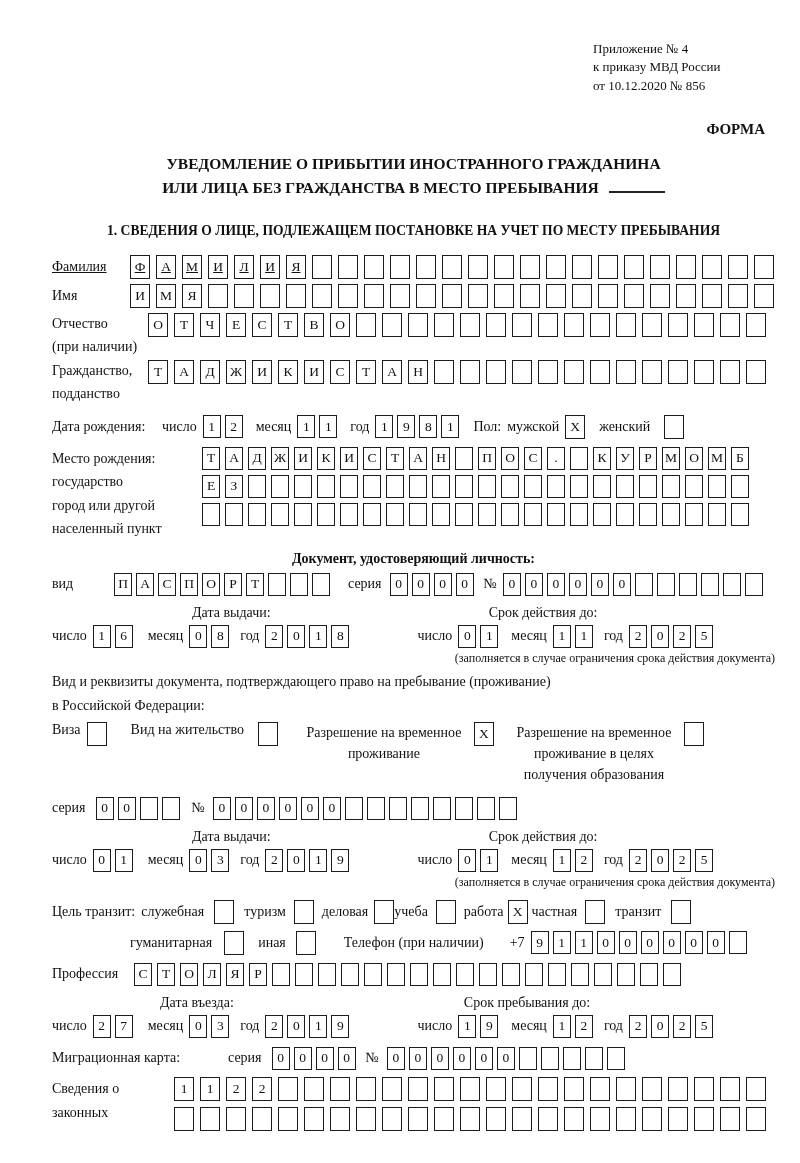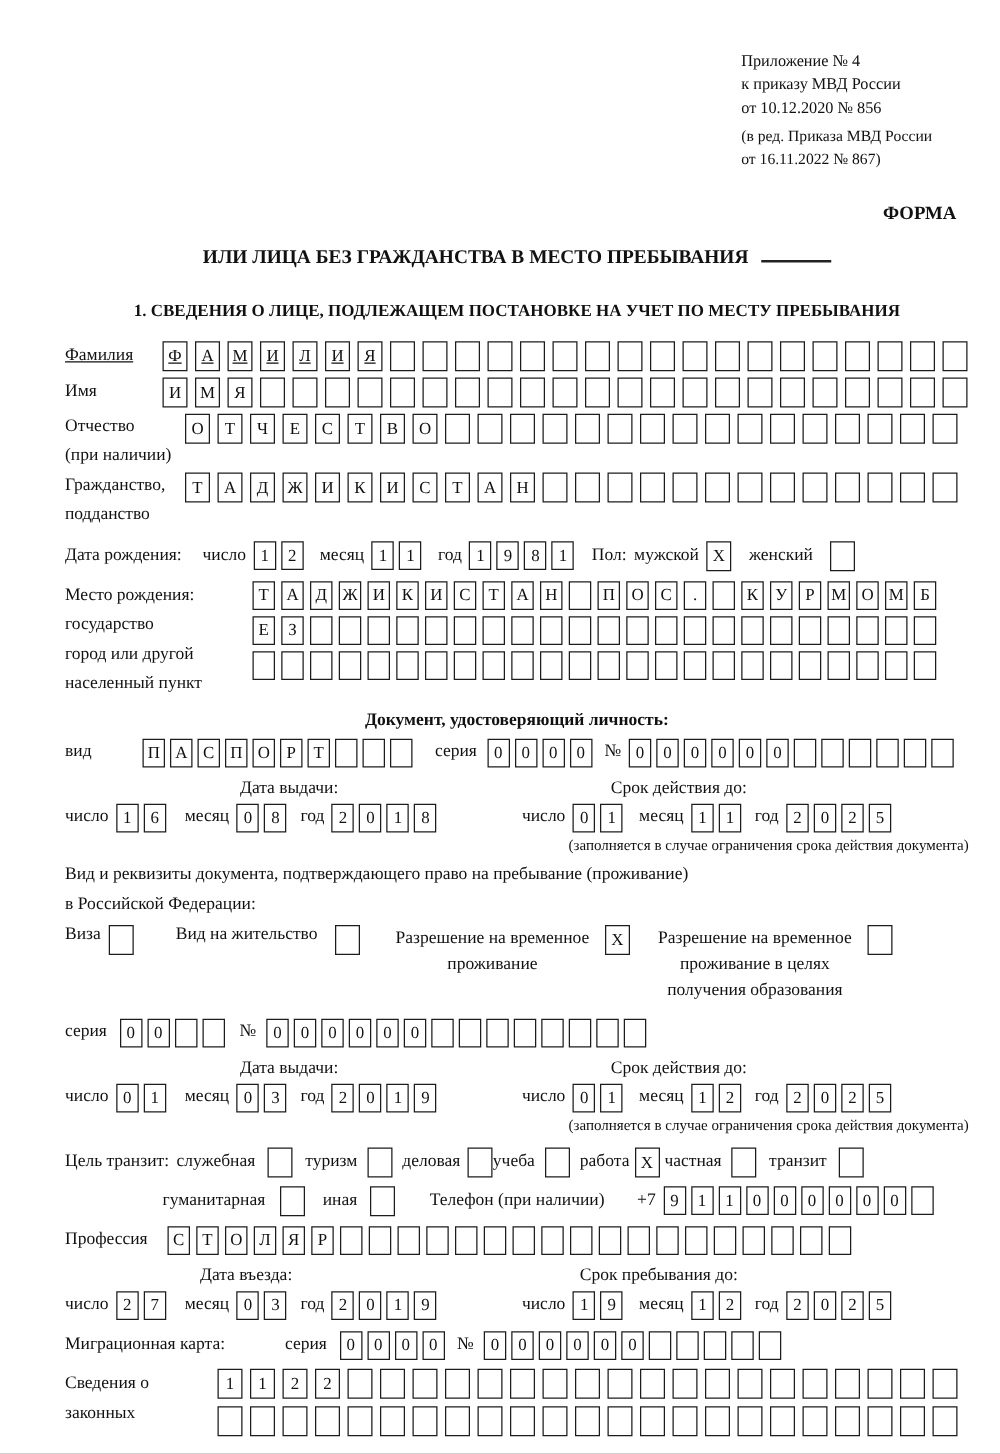--- a/index.html
+++ b/index.html
@@ -45,29 +45,26 @@
 </style>
 </head>
 <body>
 
 <div class="page">
 
   <div class="toplaw">
     <div>Приложение № 4</div>
     <div>к приказу МВД России</div>
     <div>от 10.12.2020 № 856</div>
-    <div class="rev">
-      <div>(в ред. Приказа МВД России</div>
-      <div>от 16.11.2022 № 867)</div>
-    </div>
   </div>
 
   <div class="forma">ФОРМА</div>
 
   <div class="title">
+    <div>УВЕДОМЛЕНИЕ О ПРИБЫТИИ ИНОСТРАННОГО ГРАЖДАНИНА</div>
     <div>
       <span>ИЛИ ЛИЦА БЕЗ ГРАЖДАНСТВА В МЕСТО ПРЕБЫВАНИЯ</span><span class="blankline"></span>
     </div>
   </div>
 
   <div class="sech">1. СВЕДЕНИЯ О ЛИЦЕ, ПОДЛЕЖАЩЕМ ПОСТАНОВКЕ НА УЧЕТ ПО МЕСТУ ПРЕБЫВАНИЯ</div>
 
   <div class="row" style="margin-top:16px;text-decoration:underline;">
     <span class="lab" style="width:78px;">Фамилия</span>
     <span class="cells">
@@ -400,21 +397,21 @@
   <div class="note">(заполняется в случае ограничения срока действия документа)</div>
 
   <div class="plain">Вид и реквизиты документа, подтверждающего право на пребывание (проживание)</div>
   <div class="plain">в Российской Федерации:</div>
 
   <div class="row start" style="margin-top:8px;">
     <span class="opt">
       <span class="olbl">Виза</span>
       <span class="box"></span>
     </span>
-    <span class="opt" style="margin-left:34px;">
+    <span class="opt" style="margin-left:24px;">
       <span class="olbl">Вид на жительство</span>
       <span class="box" style="margin-left:8px;"></span>
     </span>
     <span class="opt" style="margin-left:22px;">
       <span class="olbl wrap" style="width:168px;">Разрешение на временное проживание</span>
       <span class="box">X</span>
     </span>
     <span class="opt" style="margin-left:16px;">
       <span class="olbl wrap" style="width:168px;">Разрешение на временное проживание в целях получения образования</span>
       <span class="box"></span>

